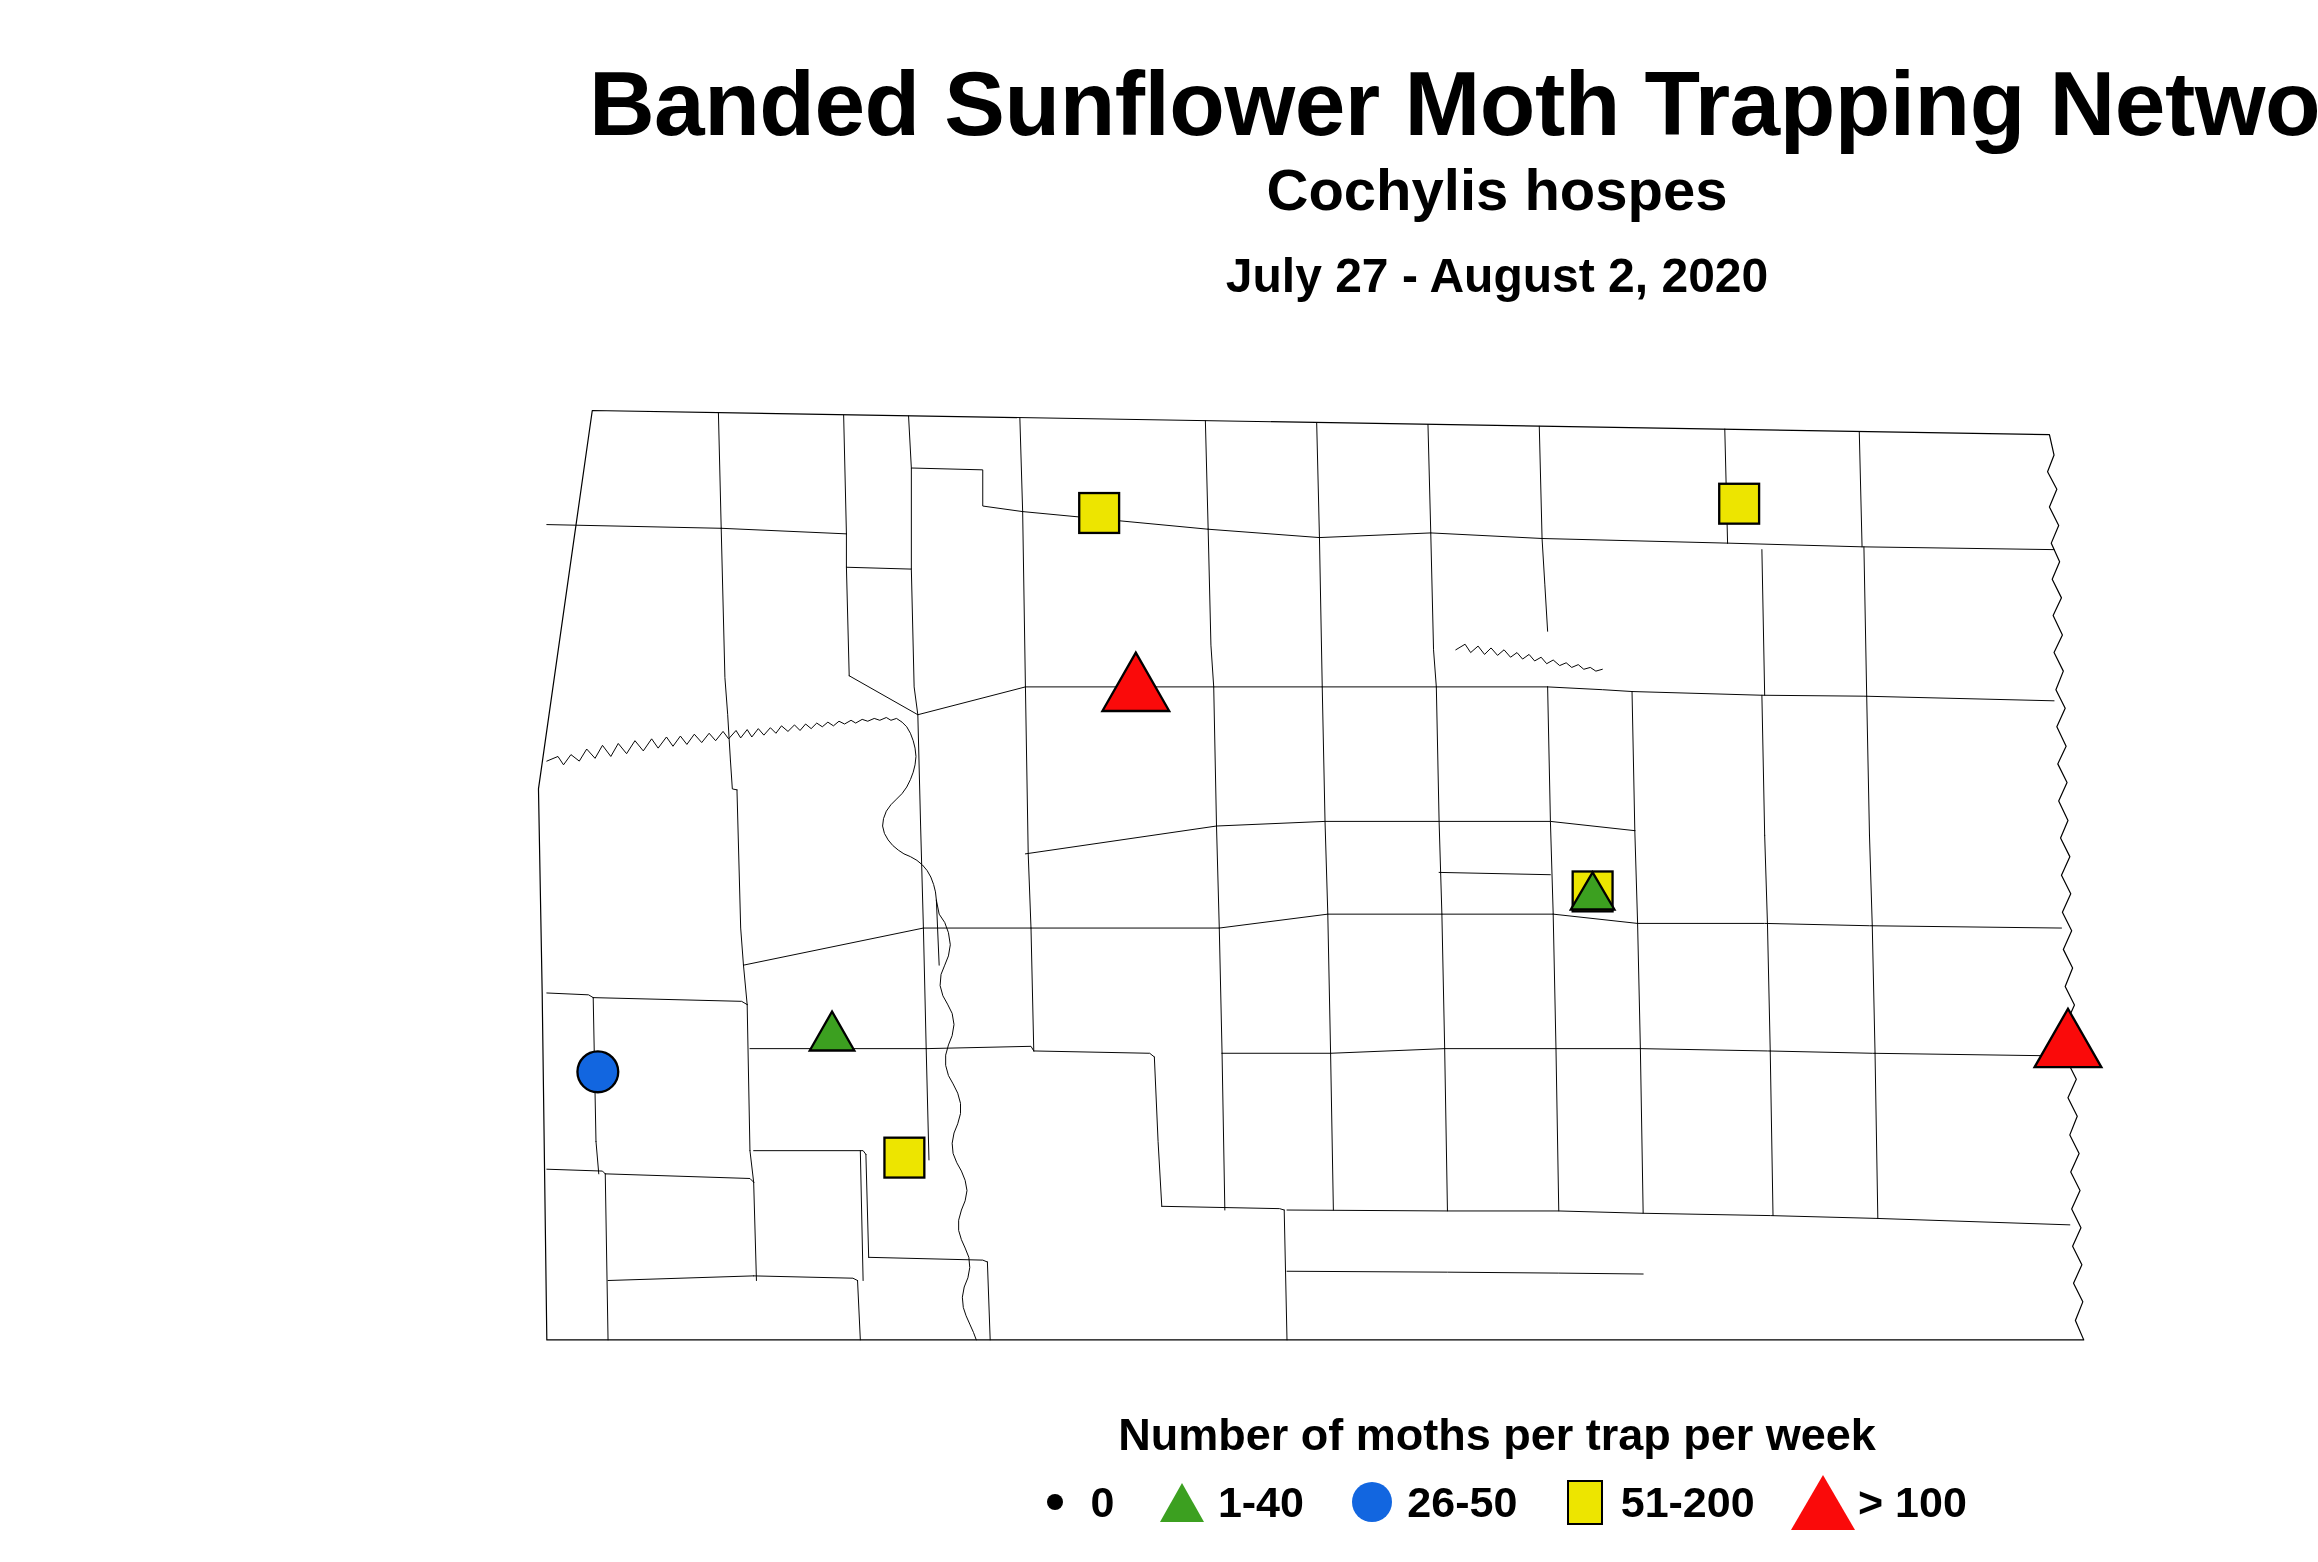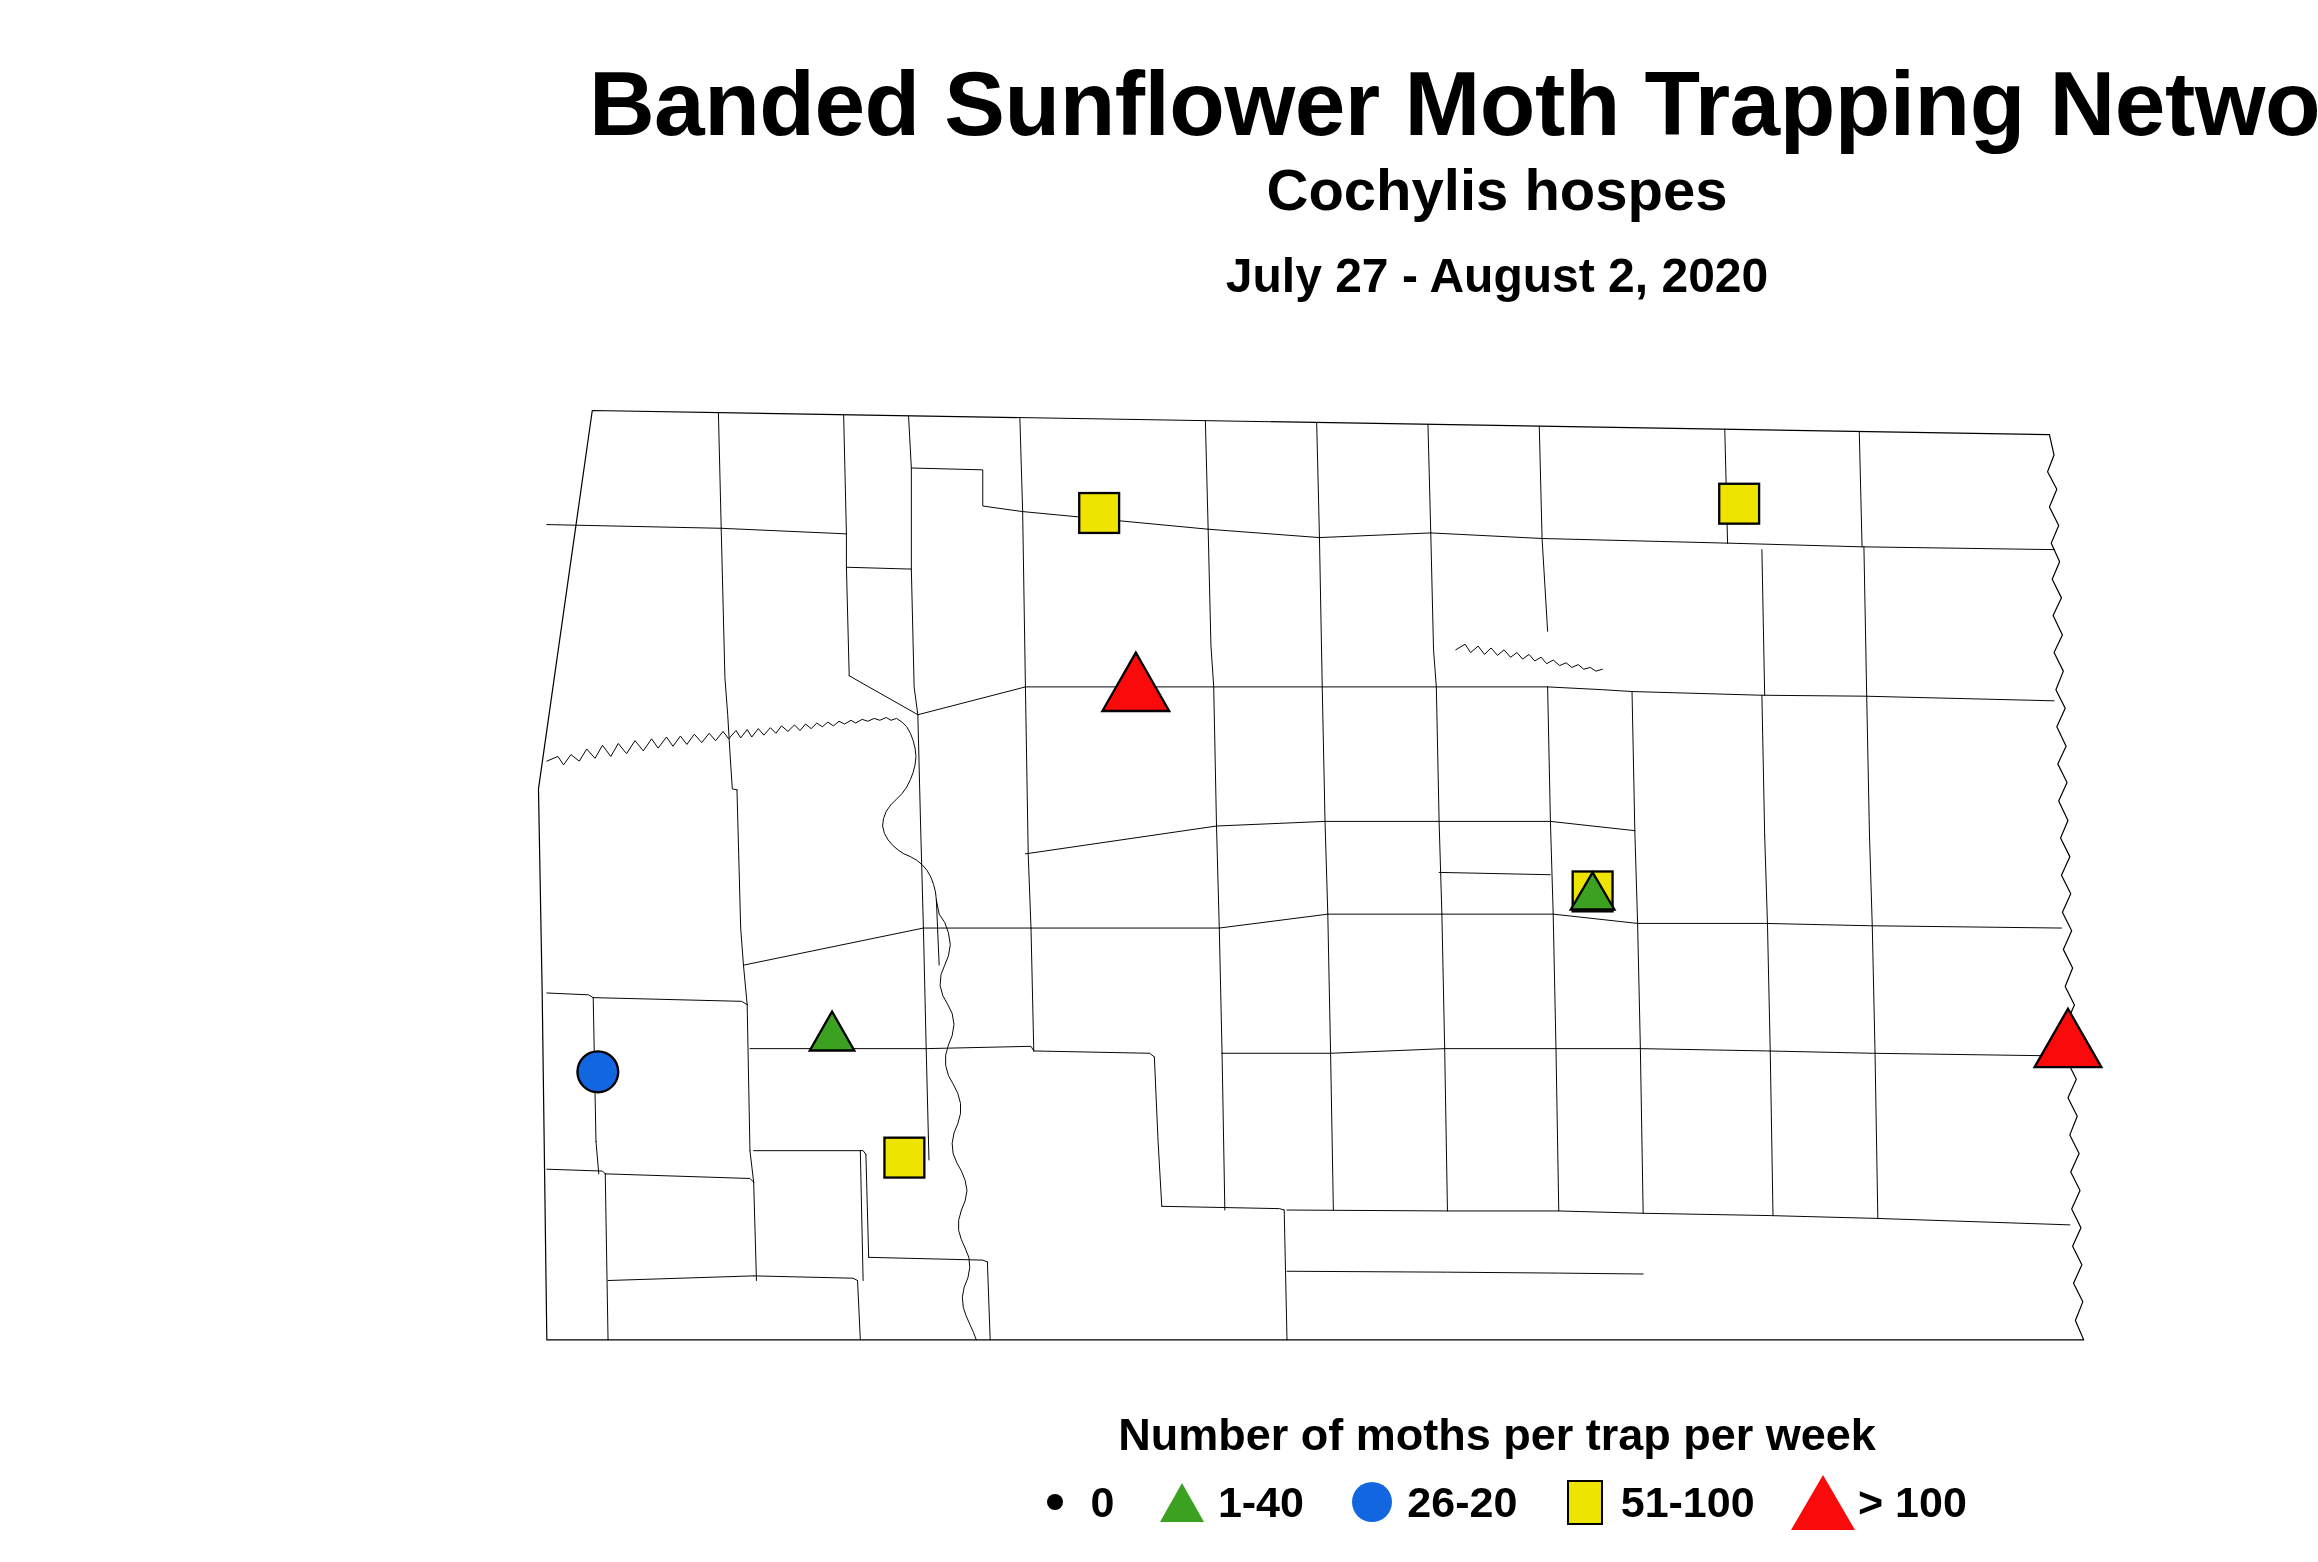--- a/index.html
+++ b/index.html
@@ -343,28 +343,28 @@
       <span class="legend-sym">
         <span class="sym-tri-sm" style="border-bottom:39px solid #3CA020;"></span>
       </span>
       <span class="legend-label">1-40</span>
     </div>
 
     <div class="legend-item">
       <span class="legend-sym">
         <span class="sym-circle" style="background:#1266E0;"></span>
       </span>
-      <span class="legend-label">26-20</span>
+      <span class="legend-label">26-50</span>
     </div>
 
     <div class="legend-item">
       <span class="legend-sym">
         <span class="sym-square" style="background:#EDE500;"></span>
       </span>
-      <span class="legend-label">51-100</span>
+      <span class="legend-label">51-200</span>
     </div>
 
     <div class="legend-item">
       <span class="legend-sym">
         <span class="sym-tri-lg" style="border-bottom:55px solid #FA0A0A;"></span>
       </span>
       <span class="legend-label">&gt; 100</span>
     </div>
 
   </div>

